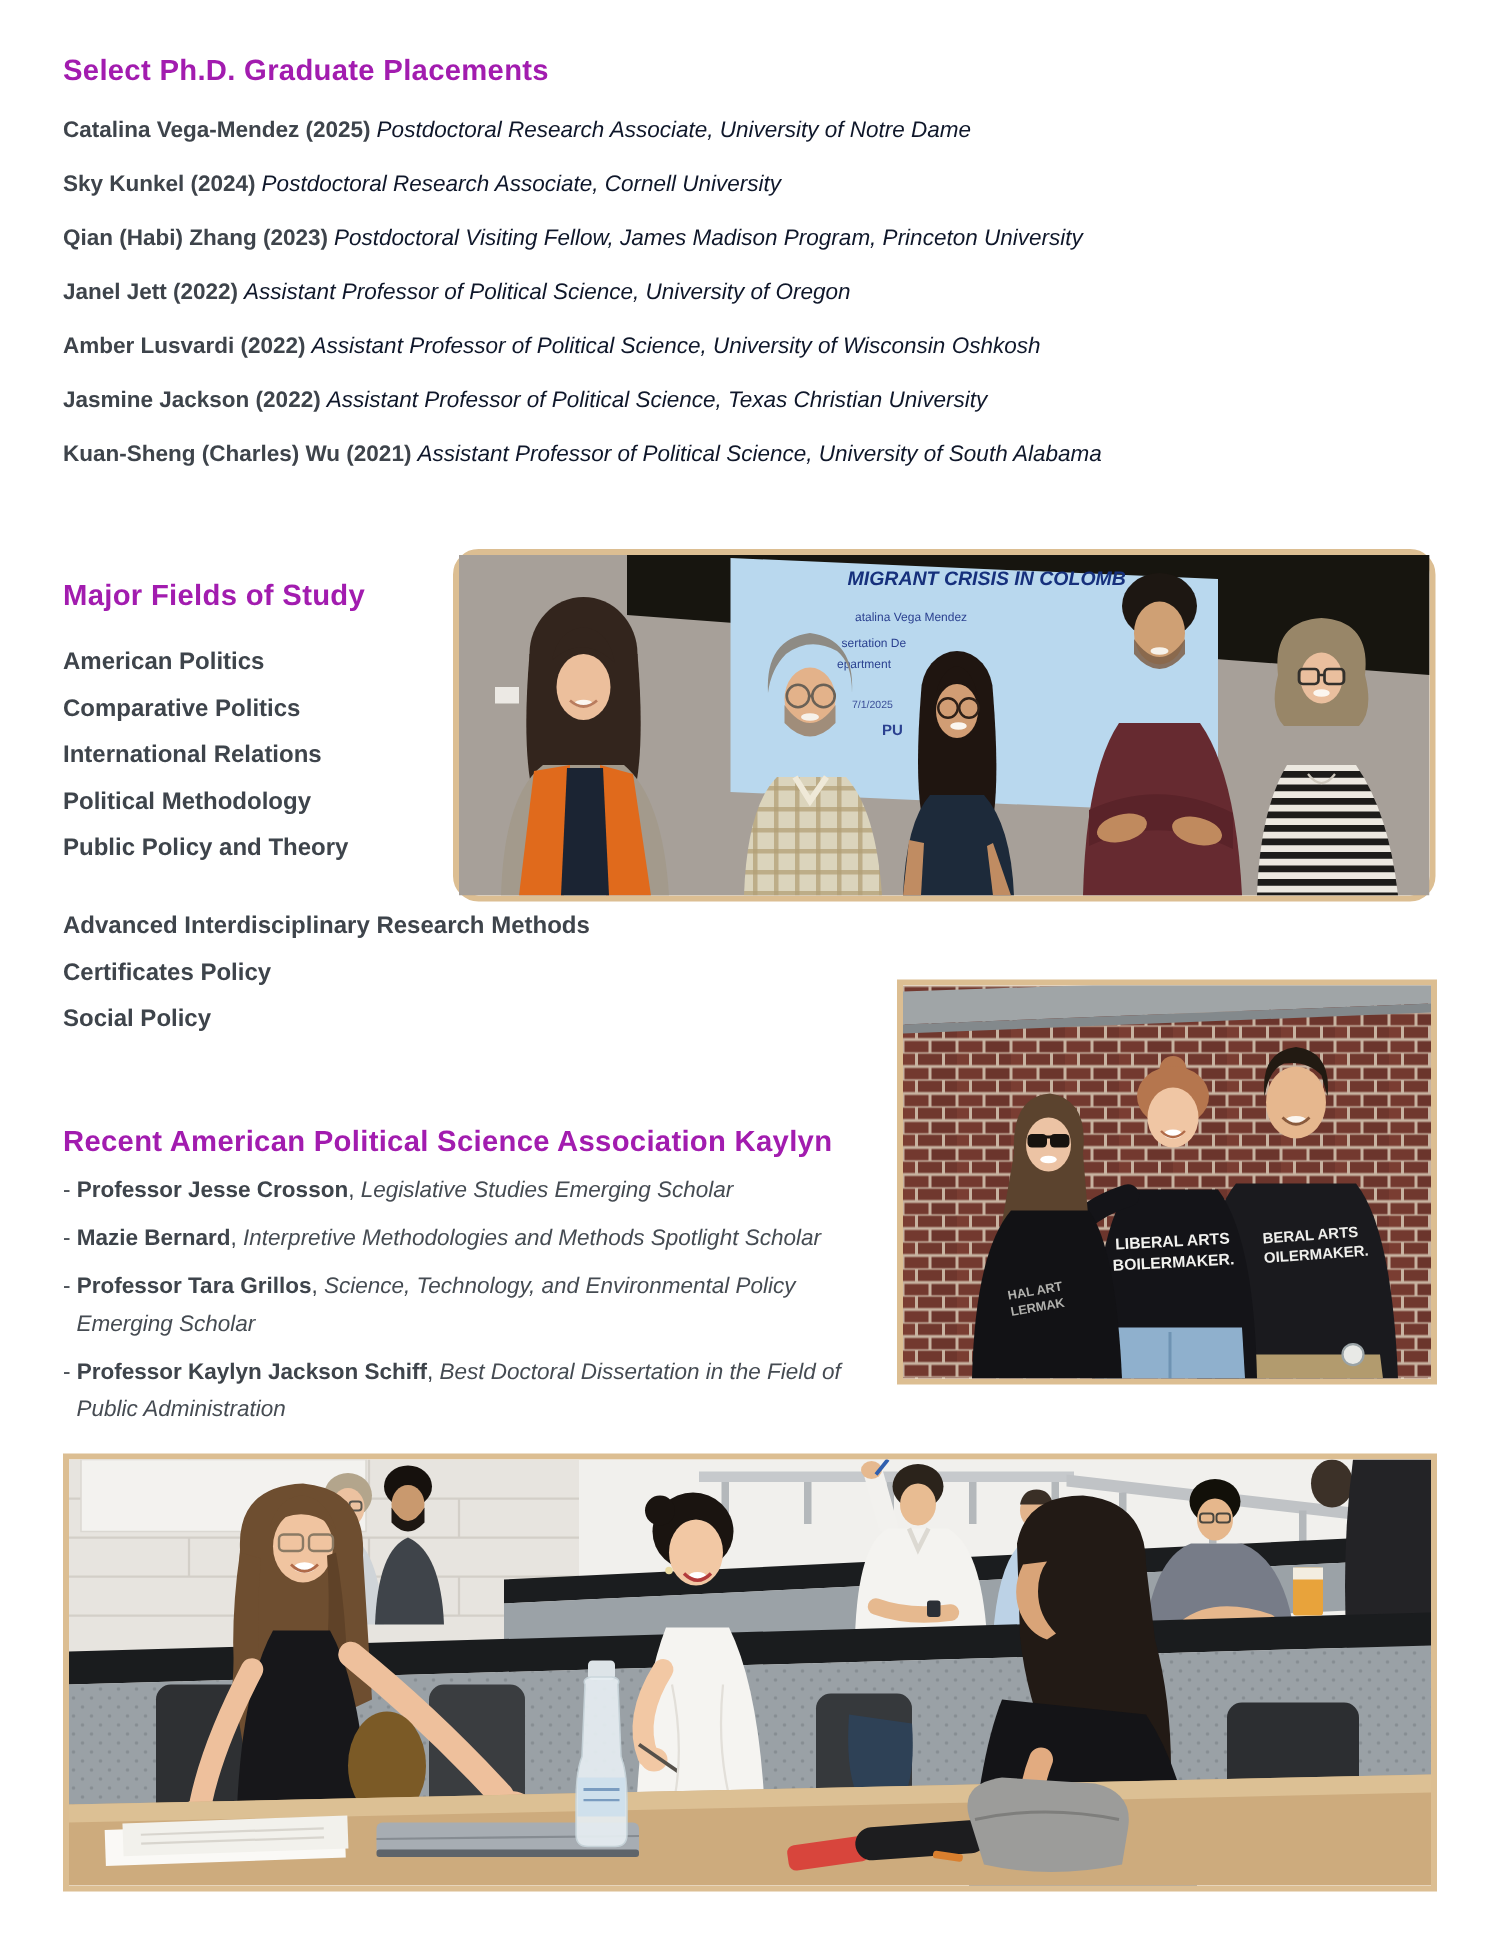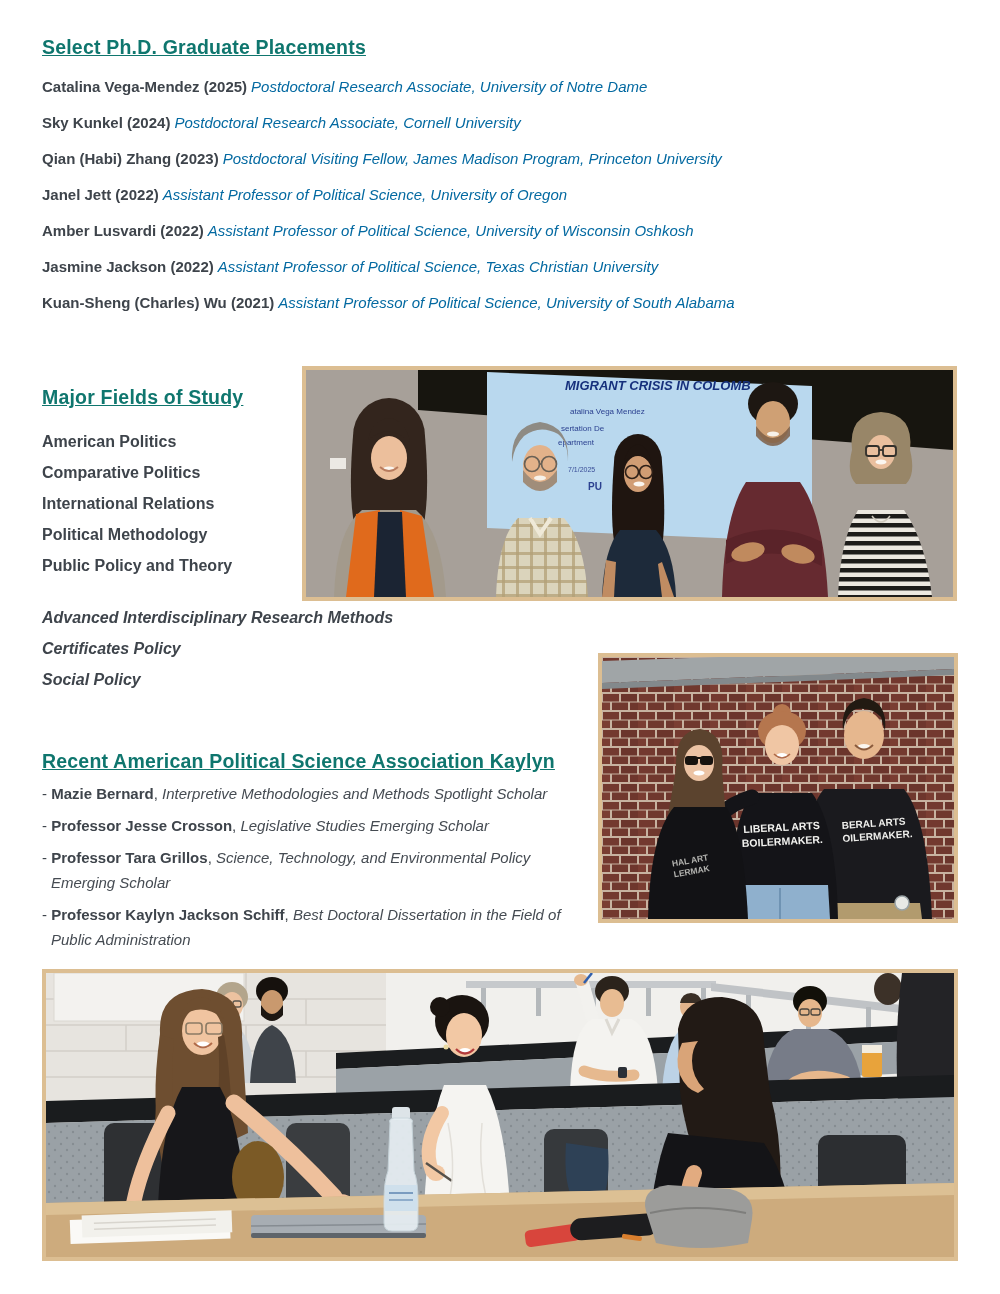--- a/index.html
+++ b/index.html
@@ -1,39 +1,39 @@
 <!DOCTYPE html>
 <html style="--accent-gold: #c6a273; --text-color: #3e444b; --photo-border: #dcbe92; --background: #ffffff;"><head>
 <meta charset="utf-8">
 <style>
   html,body{margin:0;padding:0;background:#ffffff;}
   .page{position:relative;width:1000px;height:1294px;background:#fff;overflow:hidden;
         font-family:"Liberation Sans",sans-serif;color:#3e444b;}
-  .section-heading{font-size:19.5px;font-weight:700;color:#0f766e;letter-spacing:.2px;line-height:22px;text-decoration:underline;}
+  .section-heading{font-size:19.5px;font-weight:700;color:#a21caf;letter-spacing:.2px;line-height:22px;}
   
   .placements{position:absolute;left:42px;top:36px;width:790px;}
   .placements .list{margin-top:19px;}
   .p-item{font-size:15px;line-height:20px;margin-bottom:16px;}
   .p-item b{font-weight:700;margin-right:4px;}
-  .p-item i{font-style:italic;color:#0369a1;}
+  .p-item i{font-style:italic;color:#0f172a;}
   
   .fields{position:absolute;left:42px;top:386px;width:256px;}
   .certs{position:absolute;left:42px;top:599px;width:500px;}
   .bold-list{margin-top:24px;}
-  .certs .bold-list{margin-top:9px;font-style:italic;}
+  .certs .bold-list{margin-top:9px;}
   .bold-item{font-size:16px;font-weight:700;line-height:20px;margin-bottom:11px;}
   
   .awards{position:absolute;left:42px;top:750px;width:552px;}
   .awards .list{margin-top:9px;}
   .award-item{font-size:15px;line-height:25px;margin-bottom:7px;padding-left:9px;text-indent:-9px;}
   .award-item b{font-weight:700;}
   .award-item i{font-style:italic;color:#454b52;}
   
   .photo{position:absolute;border:4px solid #dcbe92;background:#fff;box-sizing:content-box;}
-  #photo-defense{left:302px;top:366px;width:647px;height:227px;}
+  #photo-defense{left:302px;top:366px;width:647px;height:227px;border-radius:17px;}
   #photo-tshirts{left:598px;top:653px;width:352px;height:262px;}
   #photo-classroom{left:42px;top:969px;width:908px;height:284px;}
   .photo svg{display:block;}
   svg text{font-family:"Liberation Sans",sans-serif;}
 </style>
 </head>
 <body>
 
 <div class="page">
 
@@ -65,22 +65,22 @@
     <div class="bold-list">
       <div class="bold-item">Advanced Interdisciplinary Research Methods</div>
       <div class="bold-item">Certificates Policy</div>
       <div class="bold-item">Social Policy</div>
     </div>
   </div>
 
   <div class="awards">
     <div class="section-heading">Recent American Political Science Association Kaylyn</div>
     <div class="list">
+      <div class="award-item"><span>- </span><b>Professor Jesse Crosson</b><span>, </span><i>Legislative Studies Emerging Scholar</i></div>
       <div class="award-item"><span>- </span><b>Mazie Bernard</b><span>, </span><i>Interpretive Methodologies and Methods Spotlight Scholar</i></div>
-      <div class="award-item"><span>- </span><b>Professor Jesse Crosson</b><span>, </span><i>Legislative Studies Emerging Scholar</i></div>
       <div class="award-item"><span>- </span><b>Professor Tara Grillos</b><span>, </span><i>Science, Technology, and Environmental Policy Emerging Scholar</i></div>
       <div class="award-item"><span>- </span><b>Professor Kaylyn Jackson Schiff</b><span>, </span><i>Best Doctoral Dissertation in the Field of Public Administration</i></div>
     </div>
   </div>
 
   <div class="photo" id="photo-defense">
     <svg width="647" height="227" viewBox="0 0 647 227">
       <defs>
         <pattern id="s1-plaid" width="14" height="14" patternUnits="userSpaceOnUse">
           <rect width="14" height="14" fill="#dbd4bc"></rect>

